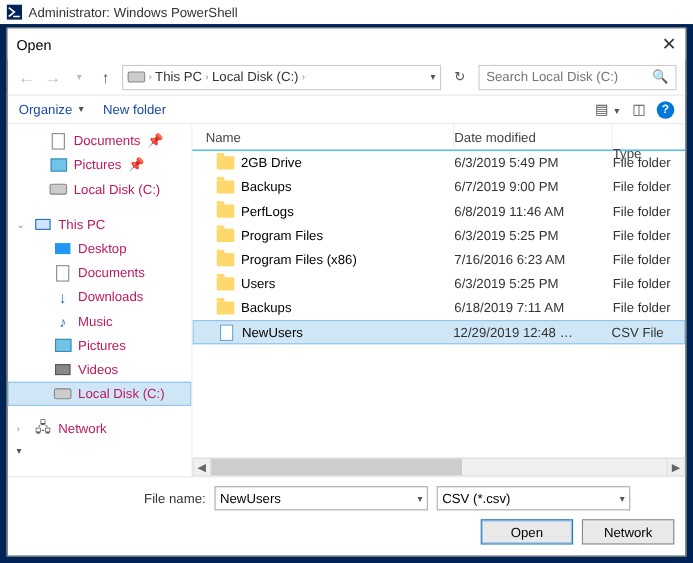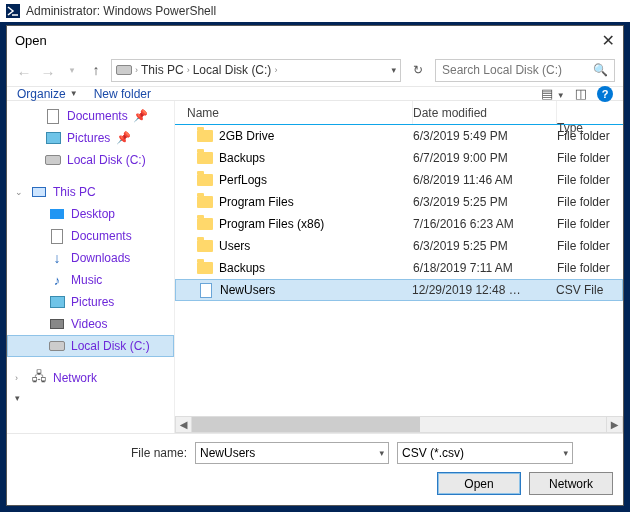--- a/index.html
+++ b/index.html
@@ -24,36 +24,36 @@
 .up-arrow { color: #555; font-size: 14px; width: 18px; text-align: center; }
 .addr-bar { flex: 1; height: 23px; border: 1px solid #ccc; display: flex; align-items: center; padding: 0 4px; gap: 3px; overflow: hidden; }
 .addr-seg { display: flex; align-items: center; gap: 3px; color: #333; white-space: nowrap; }
 .addr-sep { color: #888; font-size: 9px; }
 .addr-drop { margin-left: auto; color: #555; font-size: 9px; }
 .refresh { width: 22px; height: 23px; display: flex; align-items: center; justify-content: center; color: #555; }
 .search-box { width: 180px; height: 23px; border: 1px solid #ccc; display: flex; align-items: center; padding: 0 6px; justify-content: space-between; }
 .search-box input { border: none; outline: none; width: 150px; color: #888; font-size: 12px; }
 .search-box .mag { color: #888; }
 
-.toolbar { height: 15px; border-top: 1px solid #e8e8e8; border-bottom: 1px solid #e8e8e8; display: flex; align-items: center; padding: 0 10px; gap: 16px; }
+.toolbar { height: 27px; border-top: 1px solid #e8e8e8; border-bottom: 1px solid #e8e8e8; display: flex; align-items: center; padding: 0 10px; gap: 16px; }
 .tb-btn { color: #1a4aa8; display: flex; align-items: center; gap: 4px; }
 .tb-btn .dd { font-size: 8px; color: #555; }
 .tb-right { margin-left: auto; display: flex; align-items: center; gap: 10px; }
 .tb-icon { color: #555; font-size: 13px; }
 .help-icon { width: 16px; height: 16px; border-radius: 50%; background: #0078d7; color: #fff; display: flex; align-items: center; justify-content: center; font-weight: bold; font-size: 11px; }
 
 .body { flex: 1; display: flex; overflow: hidden; }
 
 .sidebar { width: 168px; border-right: 1px solid #eee; padding: 4px 0; overflow: hidden; }
 .side-item { height: 22px; display: flex; align-items: center; padding-left: 24px; gap: 6px; position: relative; }
 .side-item.top { padding-left: 38px; }
 .side-item.sub { padding-left: 42px; }
 .side-item.selected { background: #cfe6f7; border: 1px solid #8fc3e8; padding-left: 41px; }
 .side-item .expand { position: absolute; left: 8px; font-size: 9px; color: #888; }
-.side-label { color: #6d28d9; }
+.side-label { color: #be185d; }
 .spacer { height: 10px; }
 
 .ico { width: 16px; height: 16px; display: inline-flex; align-items: center; justify-content: center; }
 .ico-folder { width:16px; height:12px; background:#ffd86b; border-radius:1px; position:relative; }
 .ico-folder::before { content:''; position:absolute; top:-3px; left:0; width:7px; height:3px; background:#ffd86b; border-radius:1px 1px 0 0; }
 .ico-doc { width:12px; height:15px; background:#fff; border:1px solid #888; position:relative; }
 .ico-pic { width:15px; height:12px; background:#6fc4e8; border:1px solid #3a8cb0; }
 .ico-disk { width:16px; height:10px; background:#ccc; border:1px solid #888; border-radius:2px; }
 .ico-pc { width:14px; height:10px; border:1px solid #2a6cbf; background:#cde5ff; }
 .ico-desk { width:14px; height:10px; background:#2196f3; }

